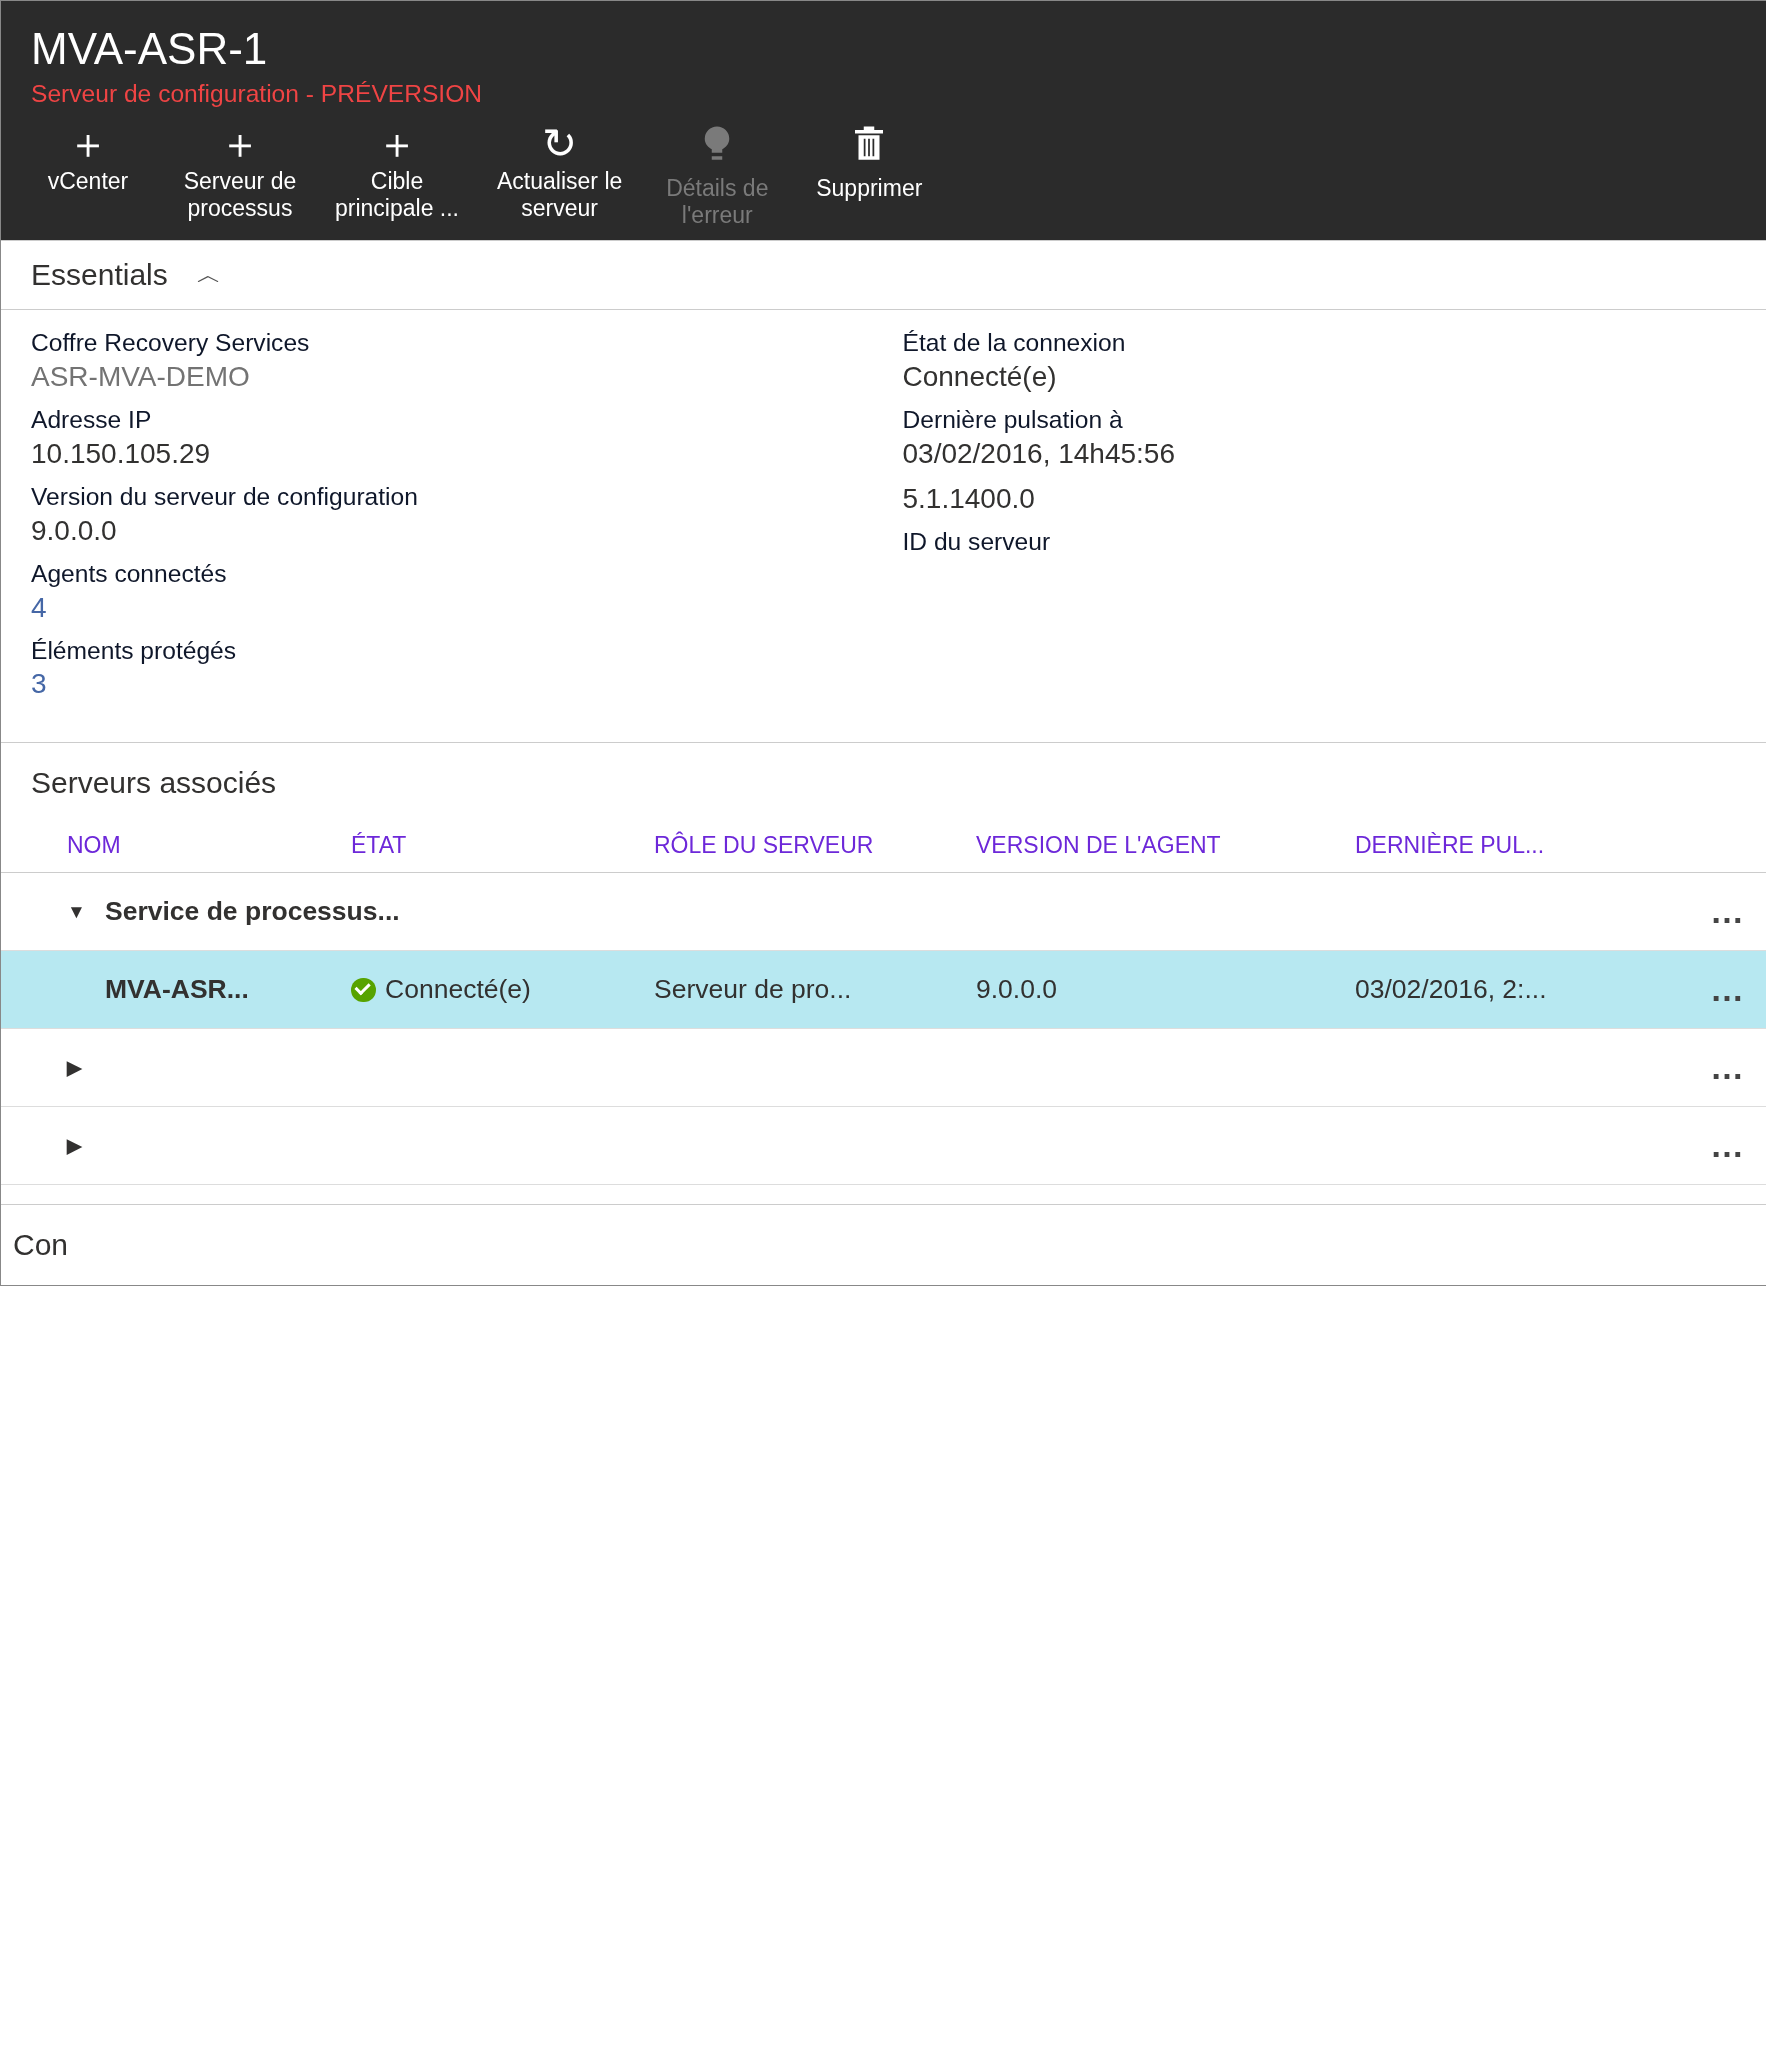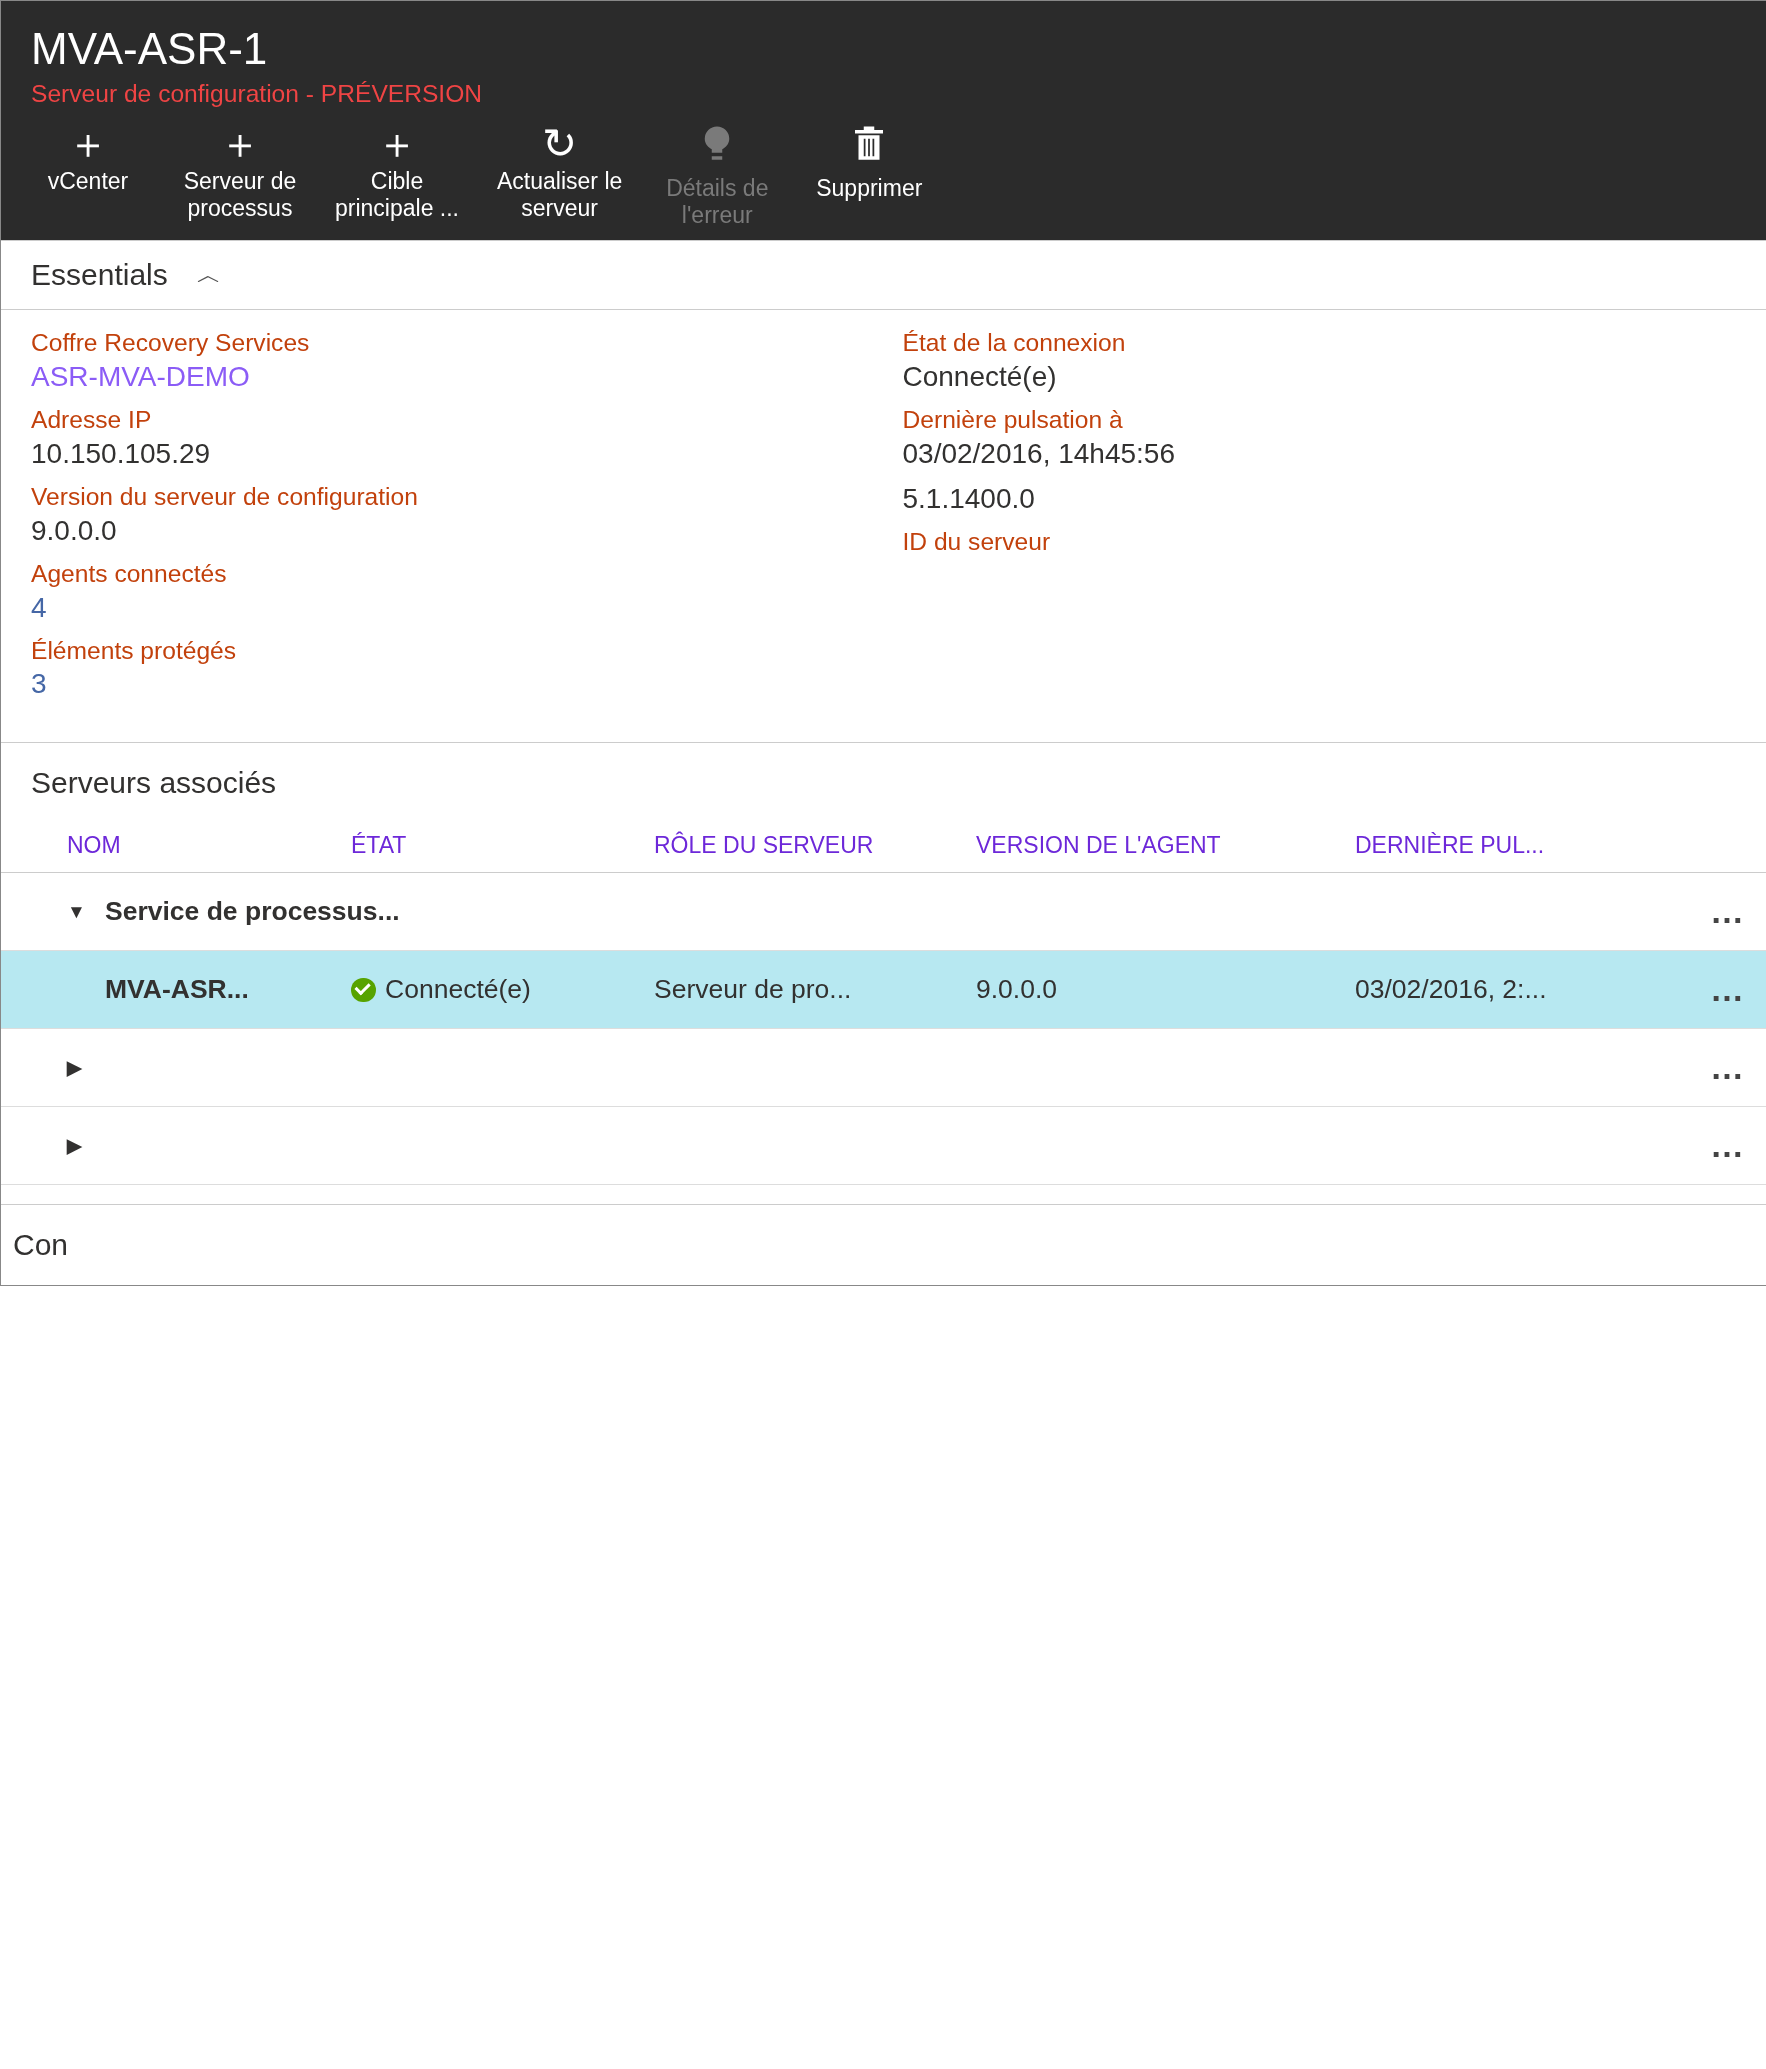--- a/index.html
+++ b/index.html
@@ -10,23 +10,23 @@
   .subtitle { font-size: 24.6px; color: #ef4444; margin-top: 5.7px; margin-bottom: 15px; }
   .toolbar { display: flex; gap: 38px; padding-bottom: 11.4px; }
   .tool-btn { display: flex; flex-direction: column; align-items: center; min-width: 114px; cursor: pointer; }
   .tool-btn .icon { font-size: 42px; line-height: 42px; color: #fff; }
   .tool-btn span.lbl { font-size: 23px; margin-top: 3.8px; color: #fff; text-align: center; line-height: 1.15; }
   .tool-btn.disabled span.lbl, .tool-btn.disabled .icon { color: #7a7a7a; }
   .essentials-bar { display: flex; align-items: center; gap: 29px; padding: 17px 30px; border-top: 1.9px solid #ccc; border-bottom: 1.9px solid #ccc; font-size: 30px; cursor: pointer; background: #fff; }
   .chev { font-size: 24.6px; color: #555; }
   .ess-grid { display: grid; grid-template-columns: 1fr 1fr; column-gap: 38px; padding: 19px 30px 28px 30px; border-bottom: 1.9px solid #ccc; }
   .field { margin-bottom: 13.2px; }
-  .field .flabel { color: #c2410c; font-size: 24.6px; margin-bottom: 3.8px; }
+  .field .flabel { color: #0f172a; font-size: 24.6px; margin-bottom: 3.8px; }
   .field .fvalue { font-size: 28px; color: #323130; }
-  .field .fvalue.link { color: #8b5cf6; }
+  .field .fvalue.link { color: #737373; }
   .field .fvalue.numlink { color: #4567a6; }
   .associated { border-bottom: 1.9px solid #ccc; padding-bottom: 19px; }
   .section-title { font-size: 30px; padding: 23px 30px 23px 30px; }
   .table-head { display: grid; grid-template-columns: 284px 303px 322px 379px 1fr; padding: 9.5px 21px 13.2px 66px; border-bottom: 1.9px solid #ccc; font-size: 23px; color: #6d28d9; }
   .row { display: grid; grid-template-columns: 38px 246px 303px 322px 379px 1fr 57px; align-items: center; padding: 19px 21px 19px 66px; border-bottom: 1.9px solid #ddd; font-size: 26.5px; position: relative; }
   .row.group { font-weight: 600; grid-template-columns: 38px 1fr 57px; }
   .row.highlight { background: #b7e8f1; }
   .tri { font-size: 19px; }
   .dots { font-size: 34px; font-weight: bold; letter-spacing: 0.9px; text-align: right; cursor: pointer; color: #444; }
   .status-ok { display: inline-flex; align-items: center; gap: 9.5px; }

